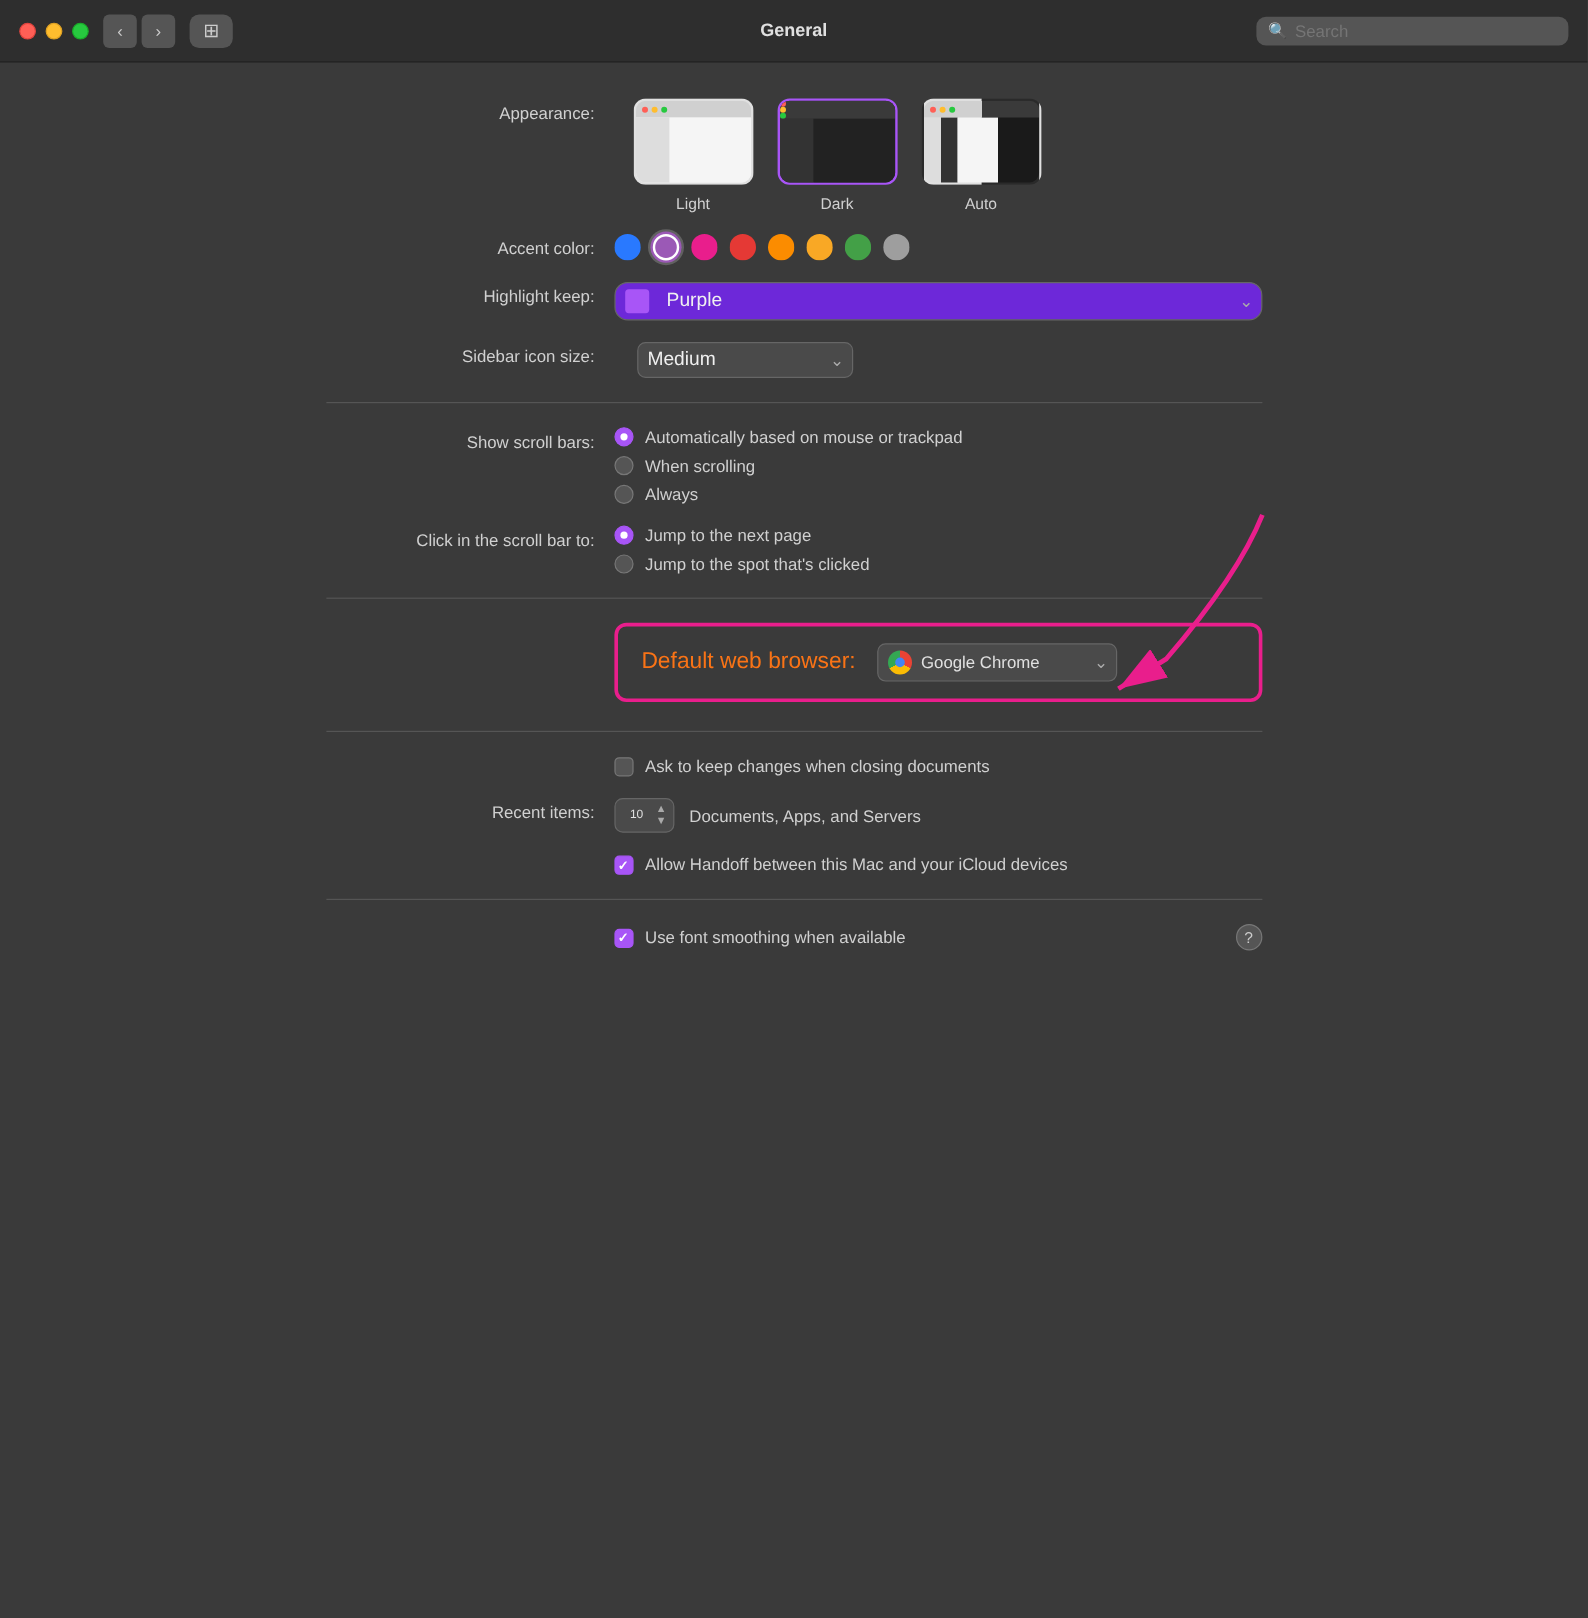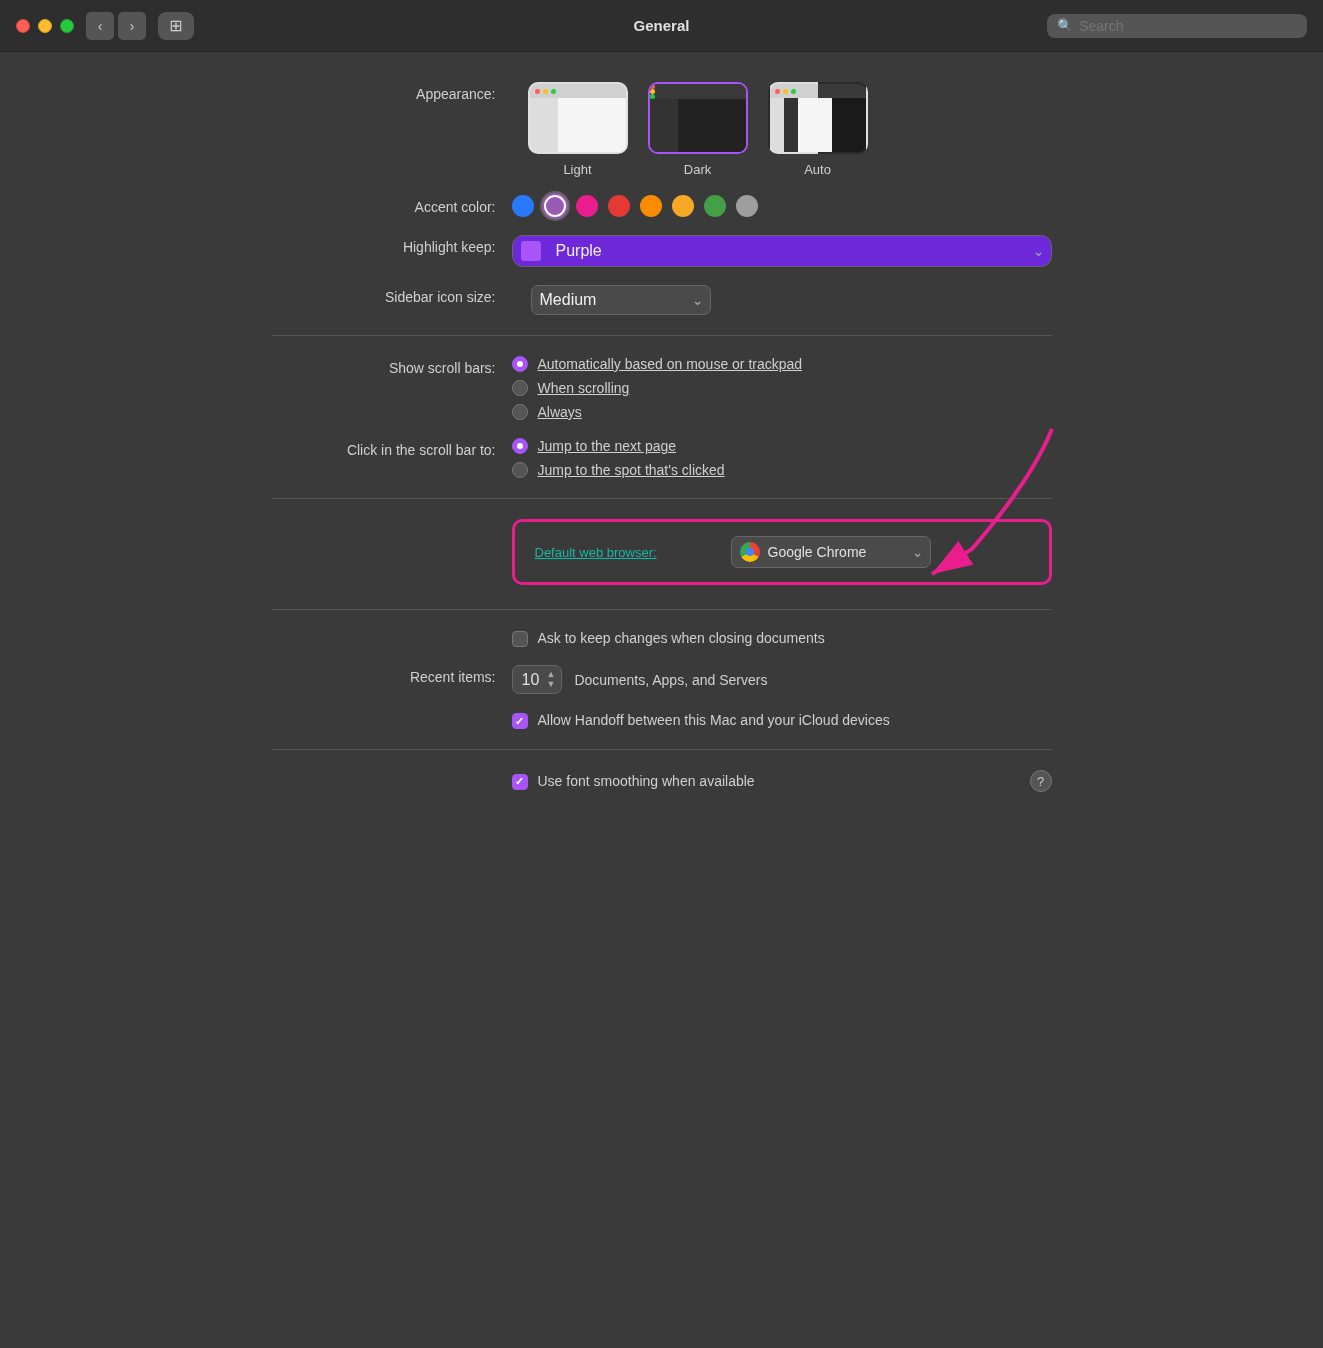--- a/index.html
+++ b/index.html
@@ -287,21 +287,20 @@
       display: flex;
       flex-direction: column;
       gap: 8px;
     }
     .radio-row {
       display: flex;
       align-items: center;
       gap: 10px;
       font-size: 14px;
       color: #d0d0d0;
-      text-decoration: underline;
     }
     .mac-radio {
       width: 16px; height: 16px;
       border-radius: 50%;
       background: #555;
       border: 1px solid #777;
       display: flex; align-items: center; justify-content: center;
       cursor: pointer;
       flex-shrink: 0;
     }
@@ -371,21 +370,21 @@
     .spinner-wrapper {
       display: flex;
       align-items: center;
       background: #4a4a4a;
       border: 1px solid #666;
       border-radius: 7px;
       padding: 4px 6px;
       gap: 4px;
     }
     .spinner-value {
-      font-size: 16px;
+      font-size: 10px;
       color: #e0e0e0;
       min-width: 24px;
       text-align: center;
     }
     .spinner-arrows {
       display: flex;
       flex-direction: column;
       gap: 1px;
     }
     .spinner-arrow {
@@ -570,21 +569,21 @@
       </div>
     </div>
   </div>
 
   <div class="divider"></div>
 
   <div class="settings-row" style="position:relative;">
     <div class="row-label"></div>
     <div class="row-content">
       <div class="browser-highlight-box">
-        <span style="font-size:13px;color:#14b8a6;min-width:180px;text-decoration:underline;">Default web browser:</span>
+        <span style="font-size:19px;color:#f97316;min-width:180px;">Default web browser:</span>
         <div class="browser-select-wrapper">
           <div class="chrome-icon"></div>
           <span style="font-size:14px;color:#e0e0e0;">Google Chrome</span>
           <span class="chevron">⌄</span>
         </div>
       </div>
     </div>
 
     <svg style="position:absolute;right:-20px;top:-100px;width:280px;height:180px;pointer-events:none;" viewBox="0 0 280 180">
       <defs>

